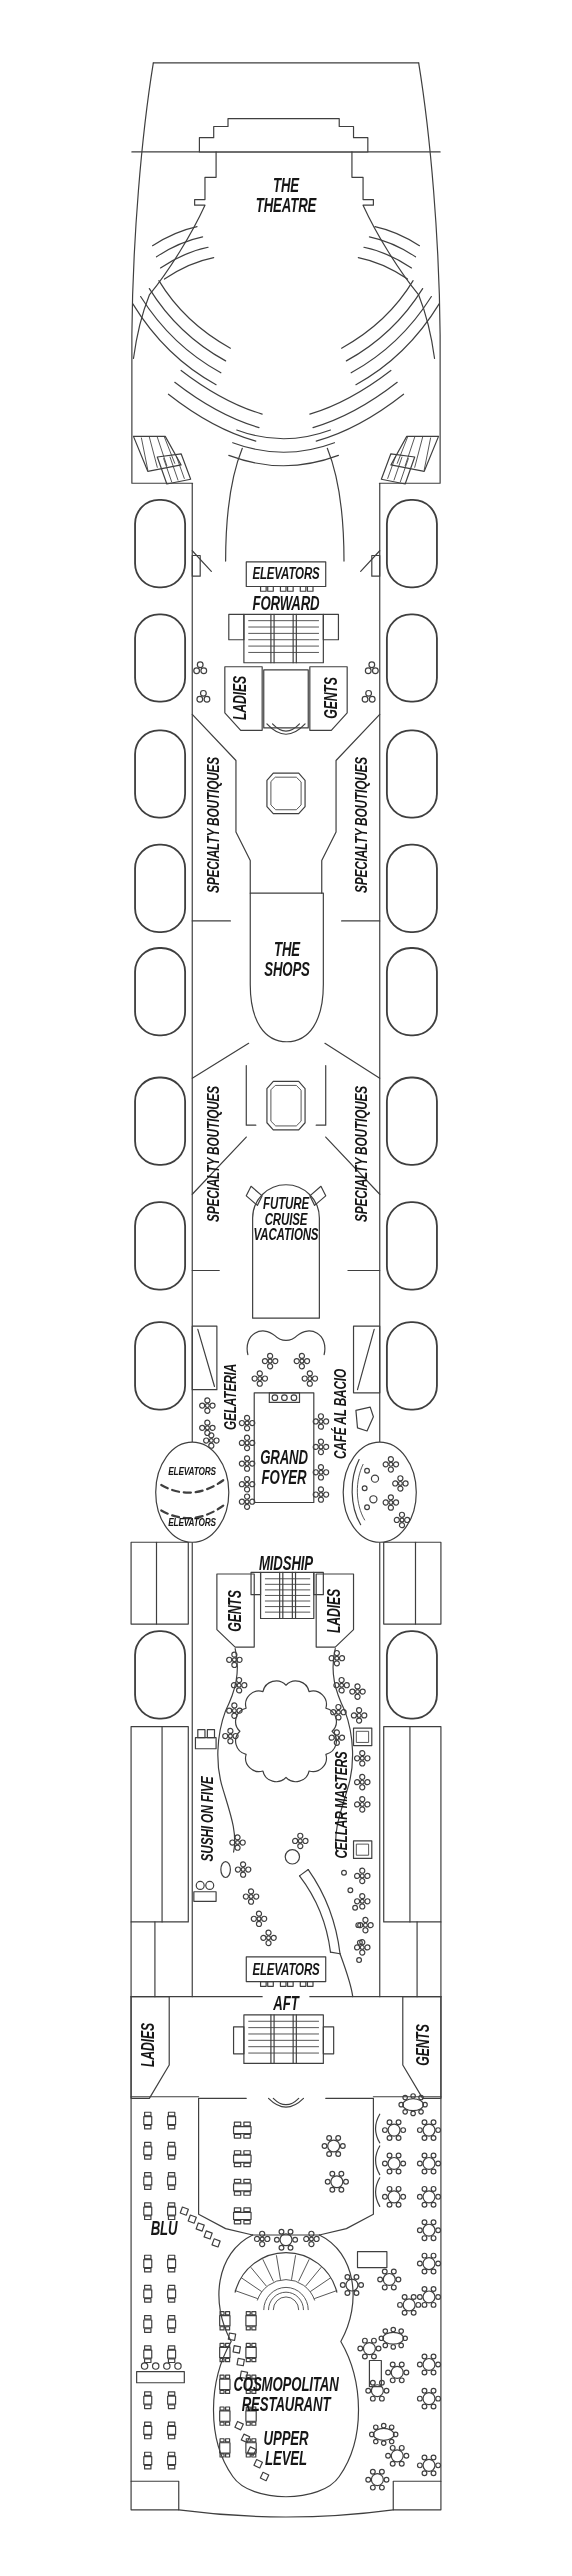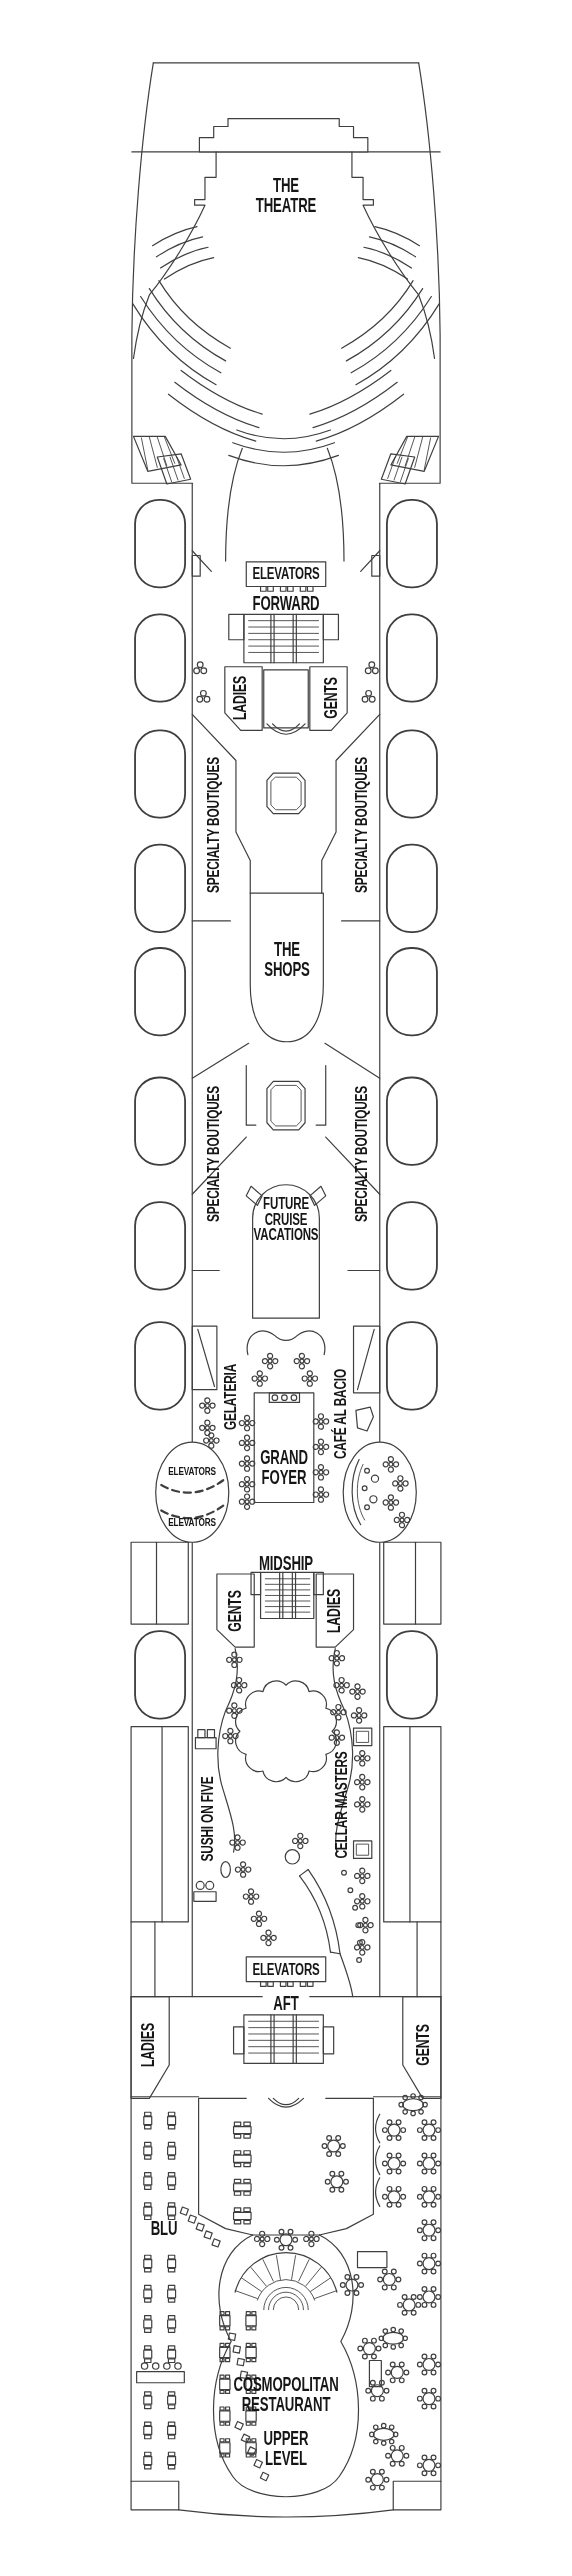--- a/index.html
+++ b/index.html
@@ -1,17 +1,17 @@
 <!DOCTYPE html>
 <html style="font-size:12.7px"><head>
 <meta charset="utf-8">
 <style>
   html,body{margin:0;padding:0;background:#ffffff;}
   .plan{position:relative;width:572px;height:2576px;background:#ffffff;overflow:hidden;
-        font-family:"Liberation Sans","DejaVu Sans",sans-serif;}
+        font-family:"Liberation Sans","DejaVu Sans",sans-serif;font-style:italic;}
   .plan svg{position:absolute;left:0;top:0;}
   svg path,svg rect,svg circle,svg ellipse,svg line,svg polygon,svg polyline{
     stroke:#3f3f3f;fill:none;stroke-width:1.5;stroke-linejoin:round;stroke-linecap:round;}
   svg .wf{fill:#ffffff;}
   svg .thick{stroke-width:2.3;}
   svg .thin{stroke-width:1.1;}
   svg .dash{stroke-dasharray:9 6;stroke-width:2.8;}
   .lbl,.lblm,.lblv,.lblv2,.lblb,.lbls{
     position:absolute;color:#161616;font-weight:700;white-space:pre-line;text-align:center;
     line-height:0.98;letter-spacing:-0.2px;}

